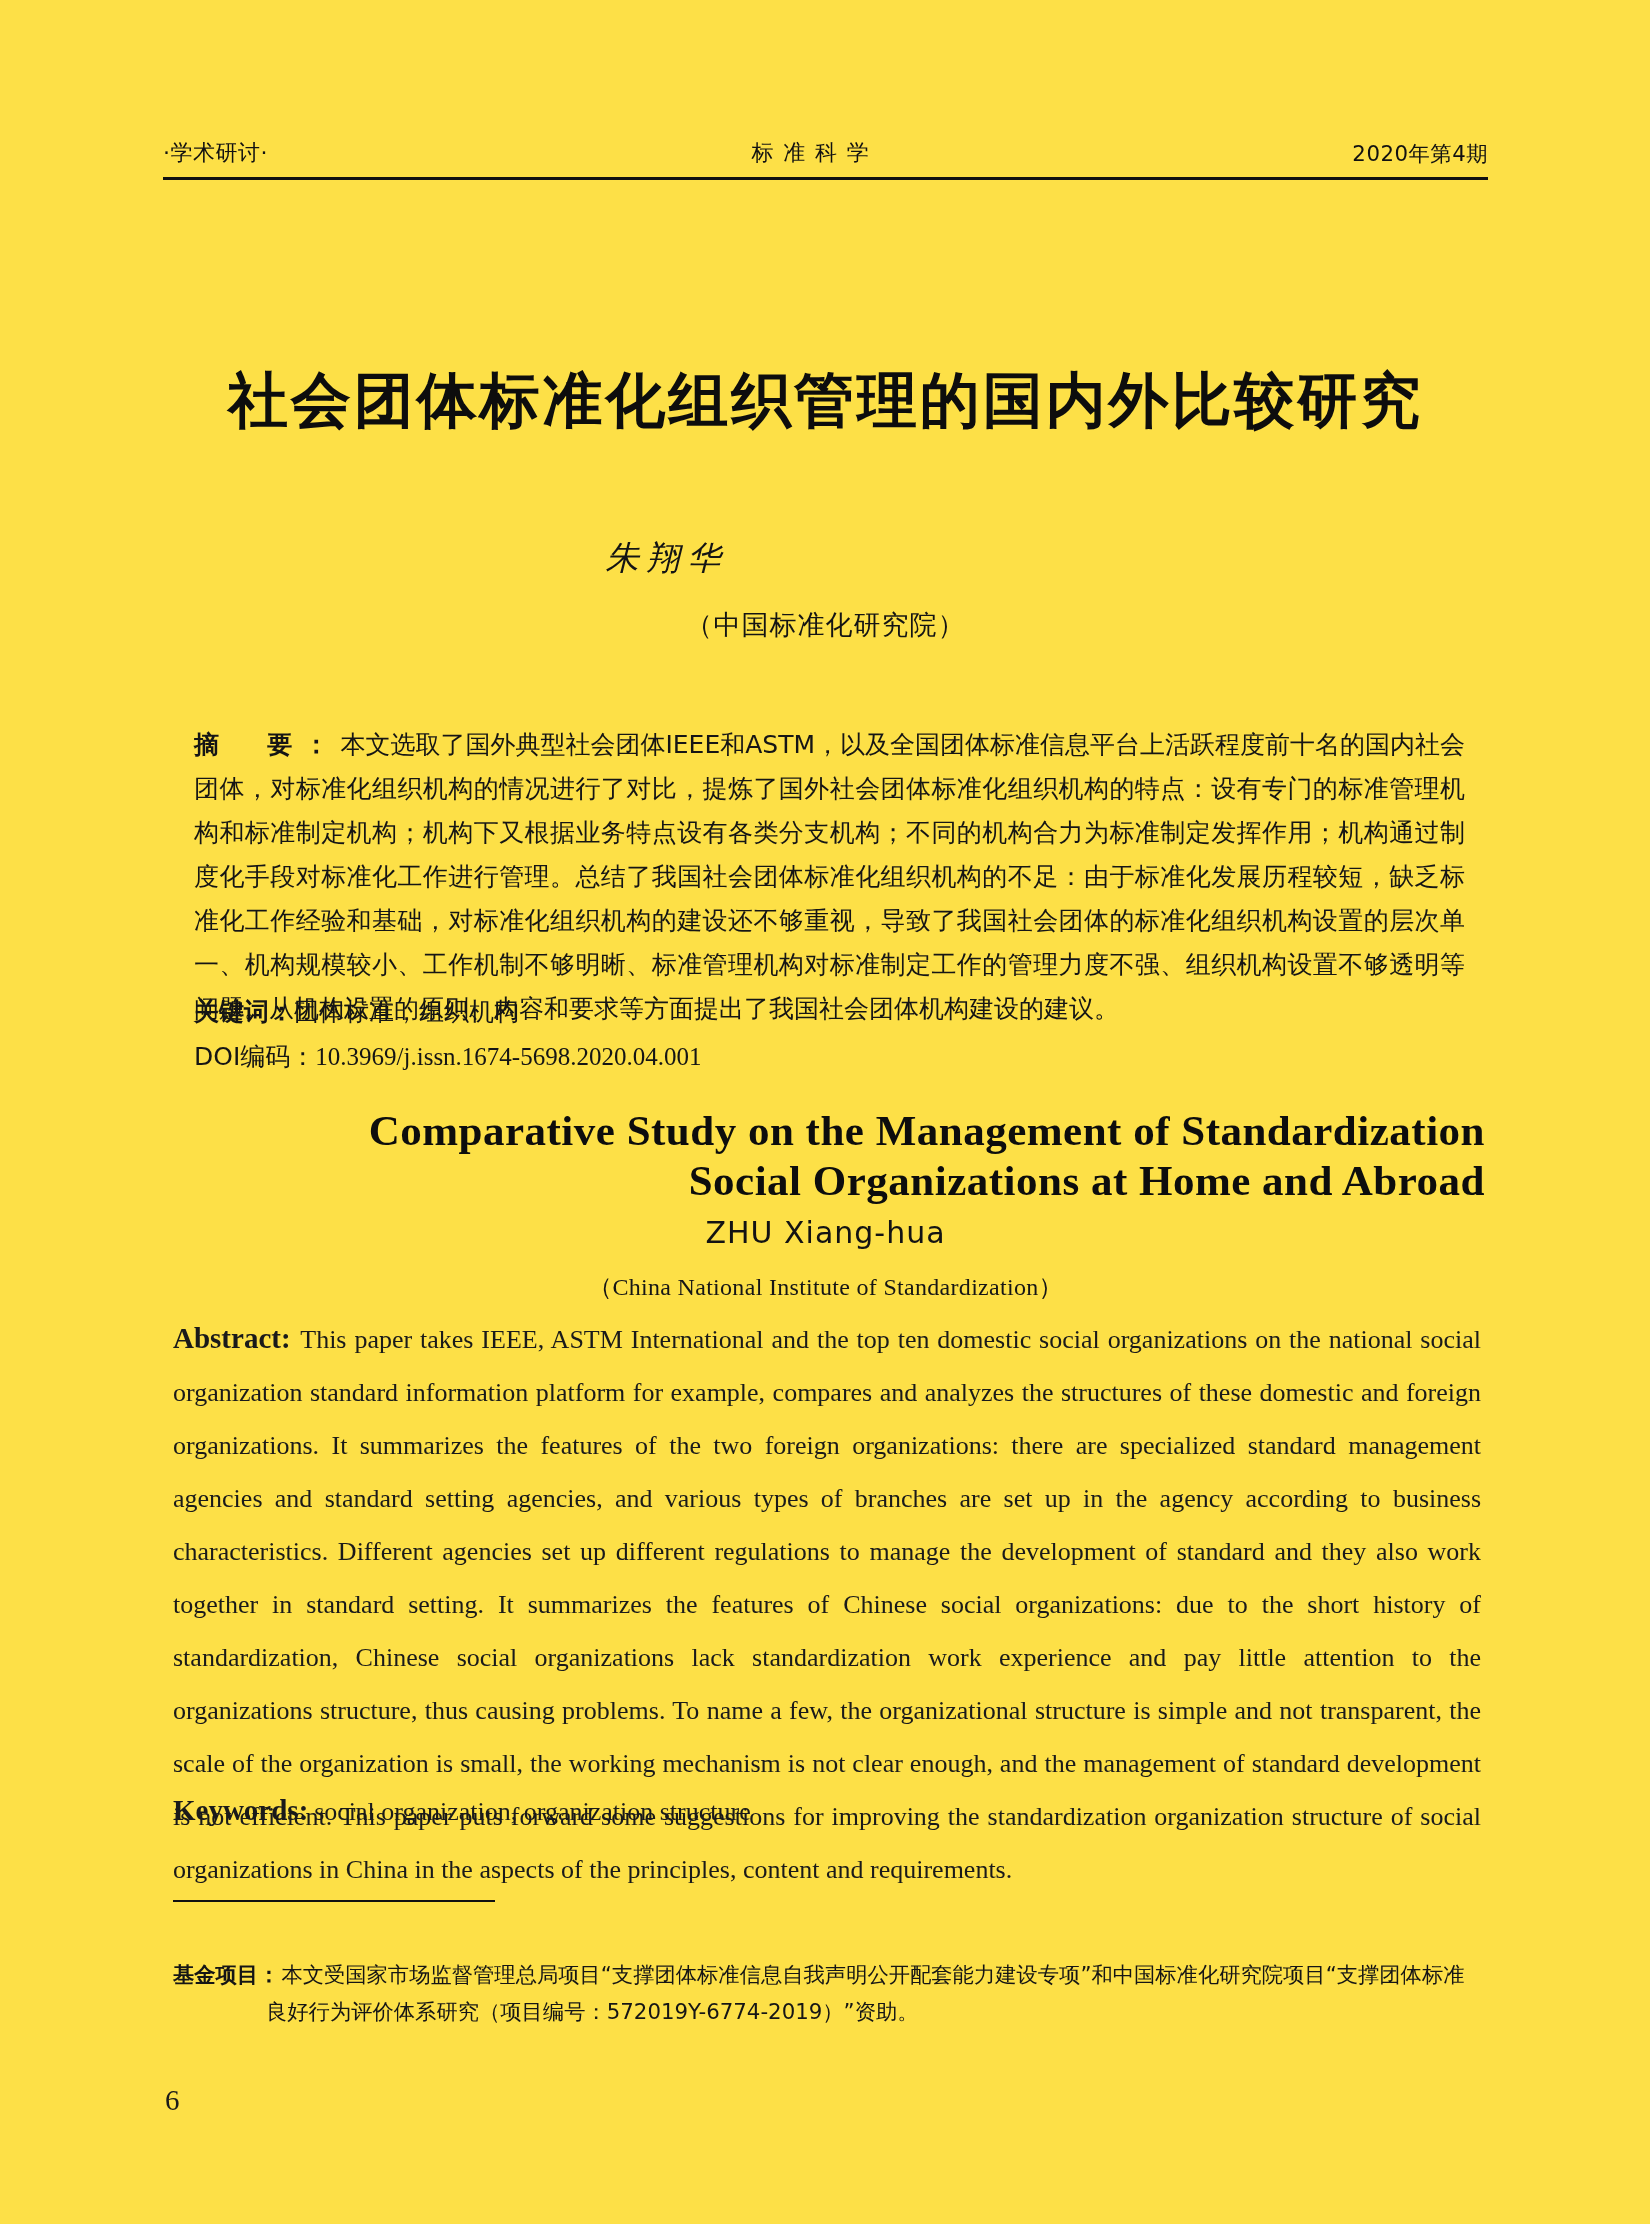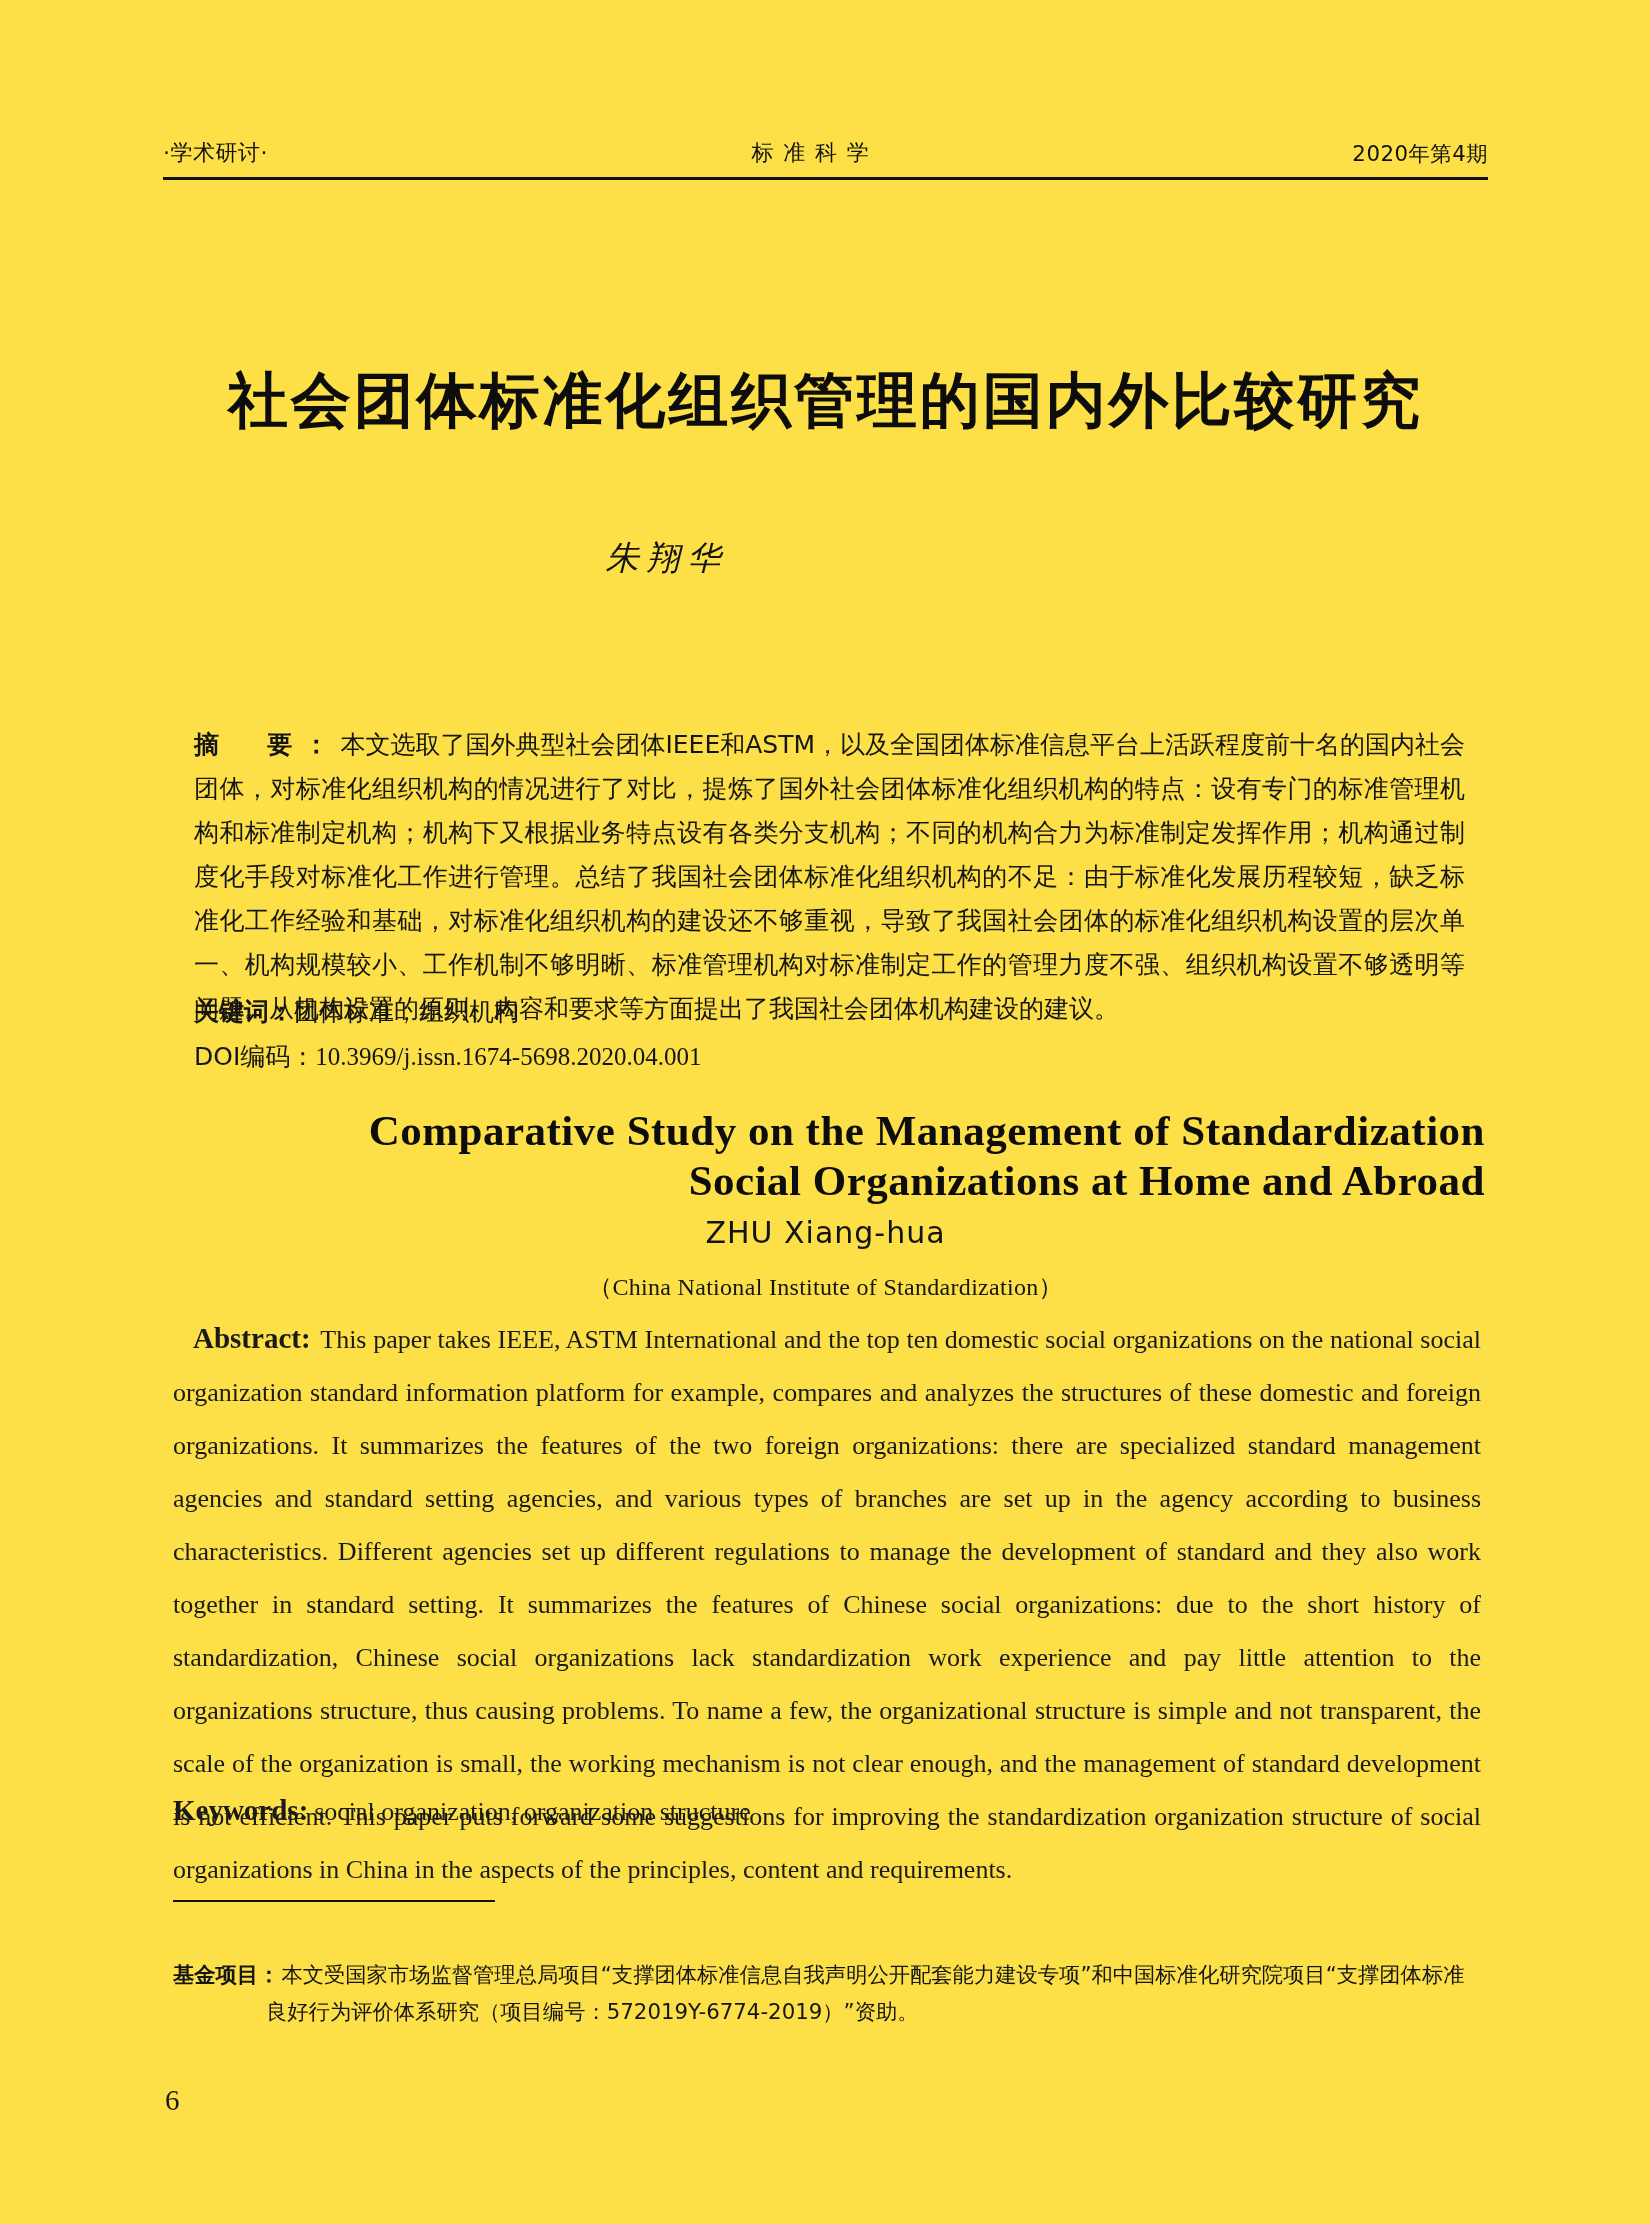--- a/index.html
+++ b/index.html
@@ -180,21 +180,20 @@
     font-size: 26px;
     line-height: 53px;
     text-align: justify;
     text-justify: inter-word;
     color: #1a1a1a;
   }
   .en-abstract .lead {
     font-weight: bold;
     font-size: 29px;
     margin-right: 9.7px;
-    margin-left: 20px;
   }
   .en-kw {
     position: absolute;
     left: 173px;
     top: 1784px;
     width: 1308px;
     font-size: 26px;
     line-height: 53px;
     color: #1a1a1a;
   }
@@ -251,20 +250,21 @@
 
   <div class="runhead">
     <span class="left">·学术研讨·</span>
     <span class="center">标准科学</span>
     <span class="right">2020年第4期</span>
   </div>
   <div class="runhead-rule"></div>
 
   <div class="cn-title">社会团体标准化组织管理的国内外比较研究</div>
   <div class="cn-author">朱翔华</div>
+  <div class="cn-affil">（中国标准化研究院）</div>
 
   <div class="cn-abstract">
     <span class="lead">摘　要：</span><span>本文选取了国外典型社会团体IEEE和ASTM，以及全国团体标准信息平台上活跃程度前十名的国内社会团体，对标准化组织机构的情况进行了对比，提炼了国外社会团体标准化组织机构的特点：设有专门的标准管理机构和标准制定机构；机构下又根据业务特点设有各类分支机构；不同的机构合力为标准制定发挥作用；机构通过制度化手段对标准化工作进行管理。总结了我国社会团体标准化组织机构的不足：由于标准化发展历程较短，缺乏标准化工作经验和基础，对标准化组织机构的建设还不够重视，导致了我国社会团体的标准化组织机构设置的层次单一、机构规模较小、工作机制不够明晰、标准管理机构对标准制定工作的管理力度不强、组织机构设置不够透明等问题。从机构设置的原则、内容和要求等方面提出了我国社会团体机构建设的建议。</span>
   </div>
   <div class="cn-kw">
     <span class="lead">关键词：</span><span>团体标准，组织机构</span>
   </div>
   <div class="cn-doi">
     <span class="lead">DOI编码：</span><span>10.3969/j.issn.1674-5698.2020.04.001</span>
   </div>

